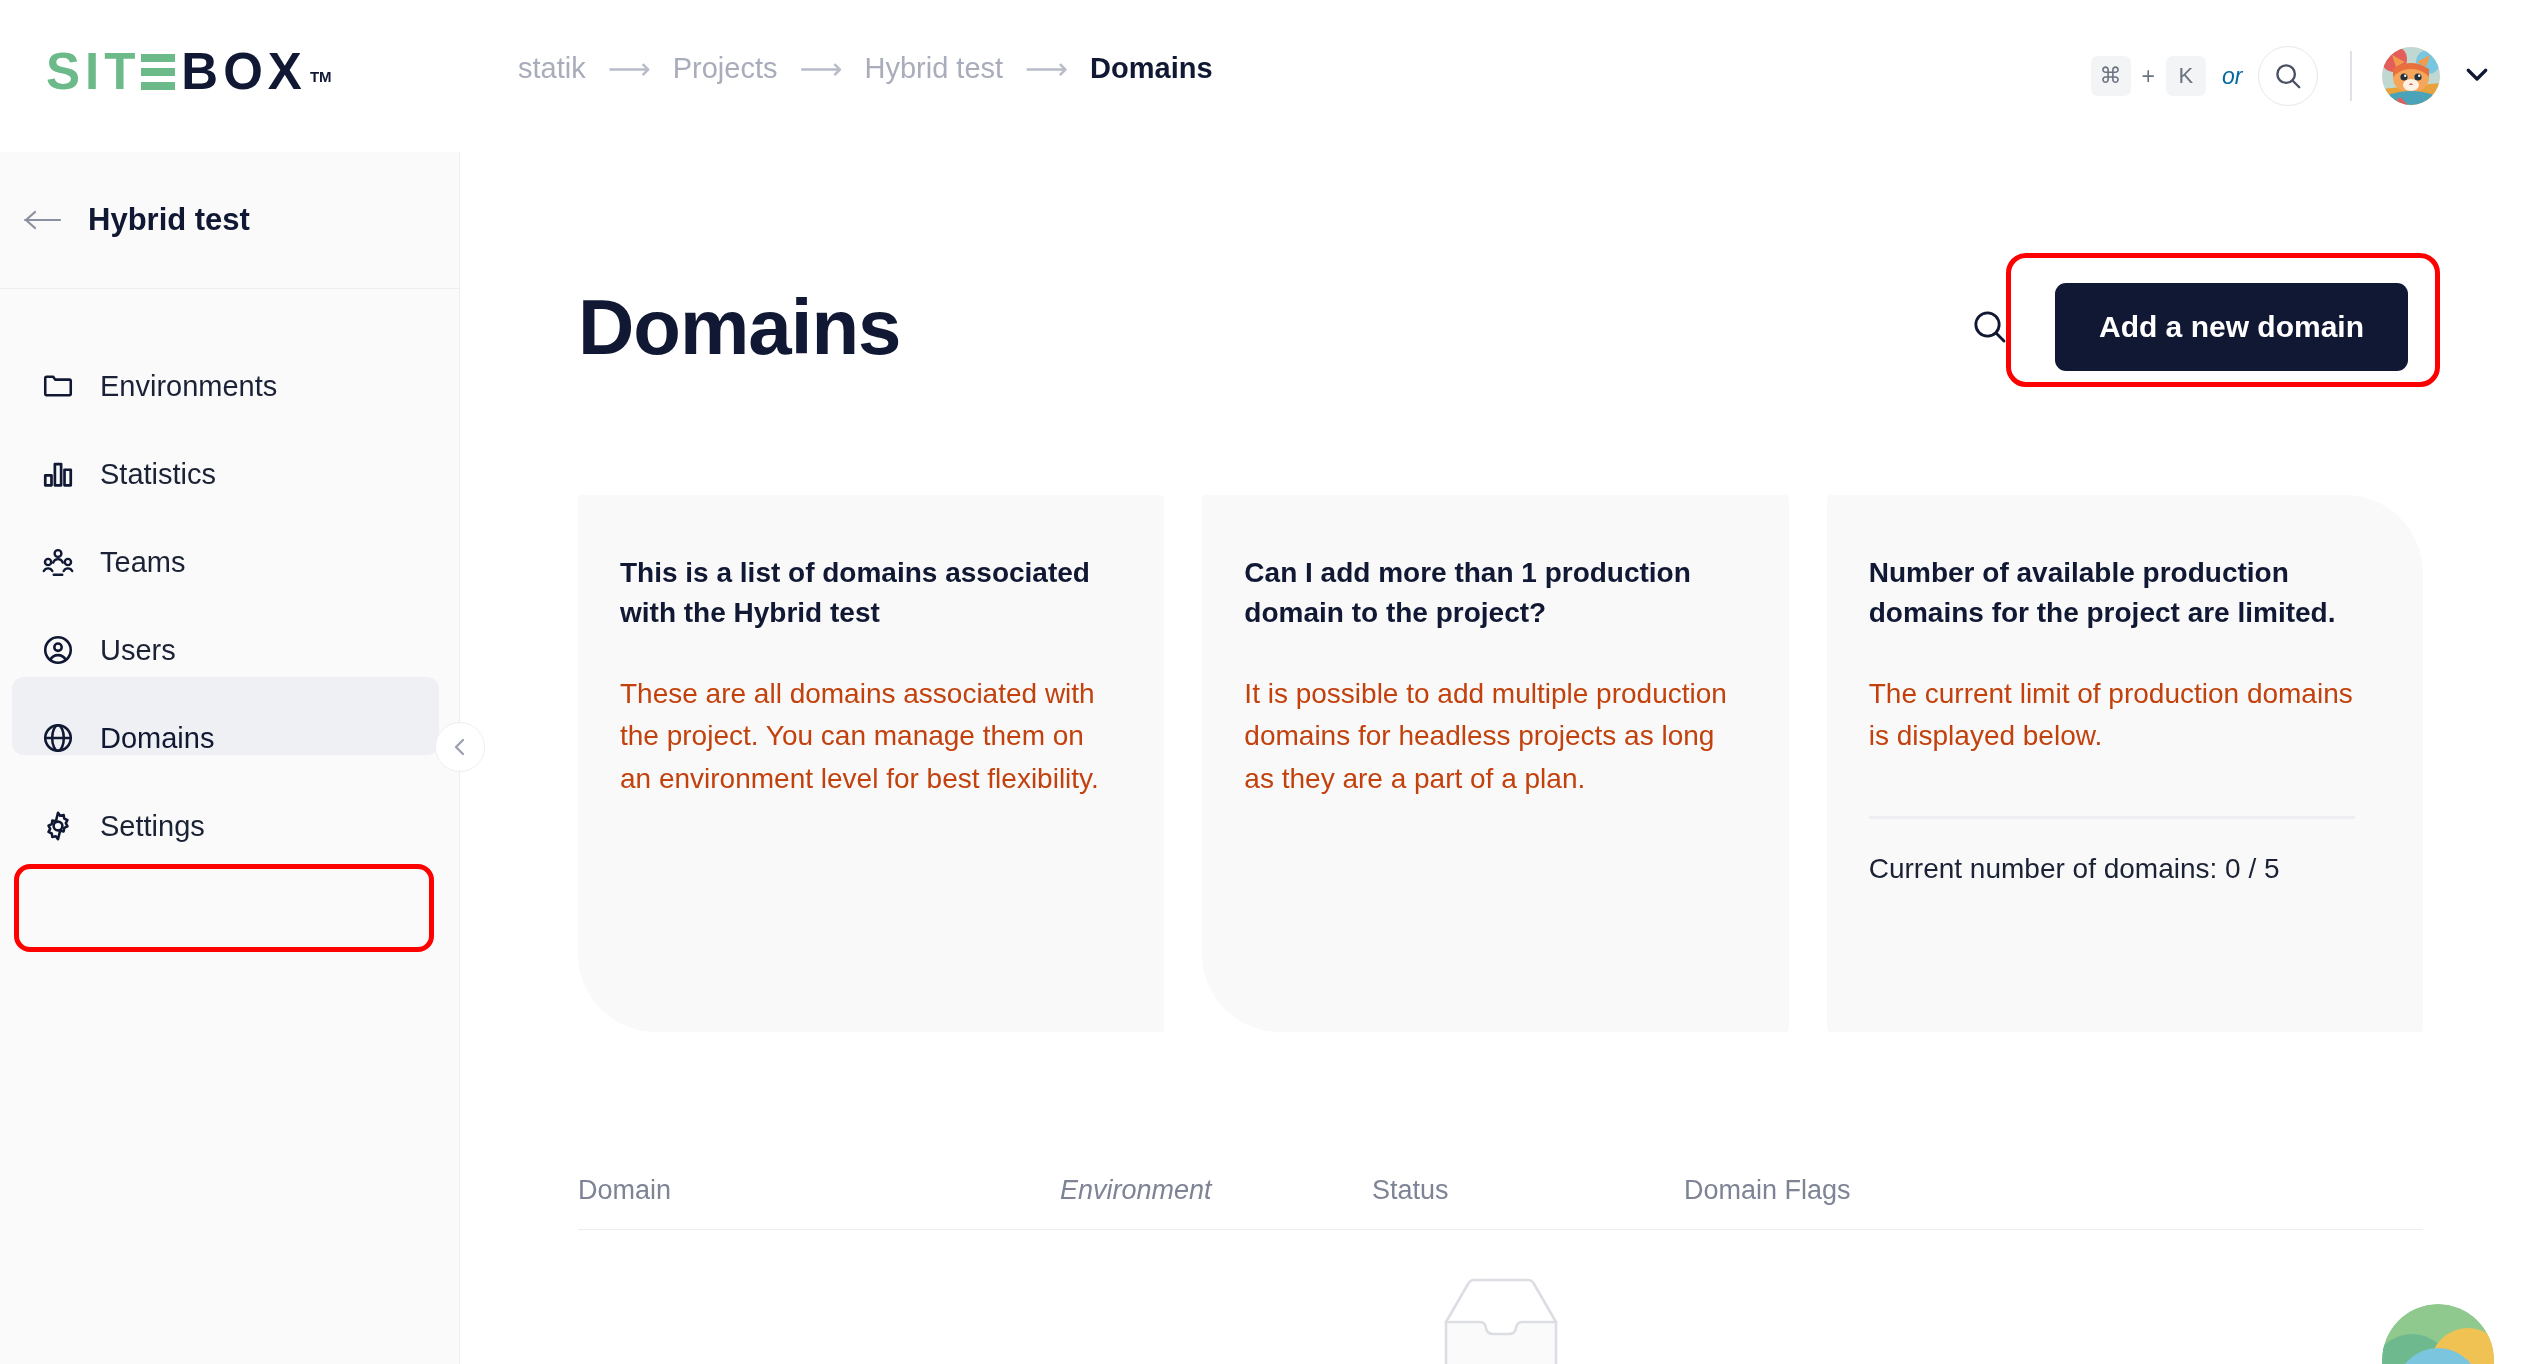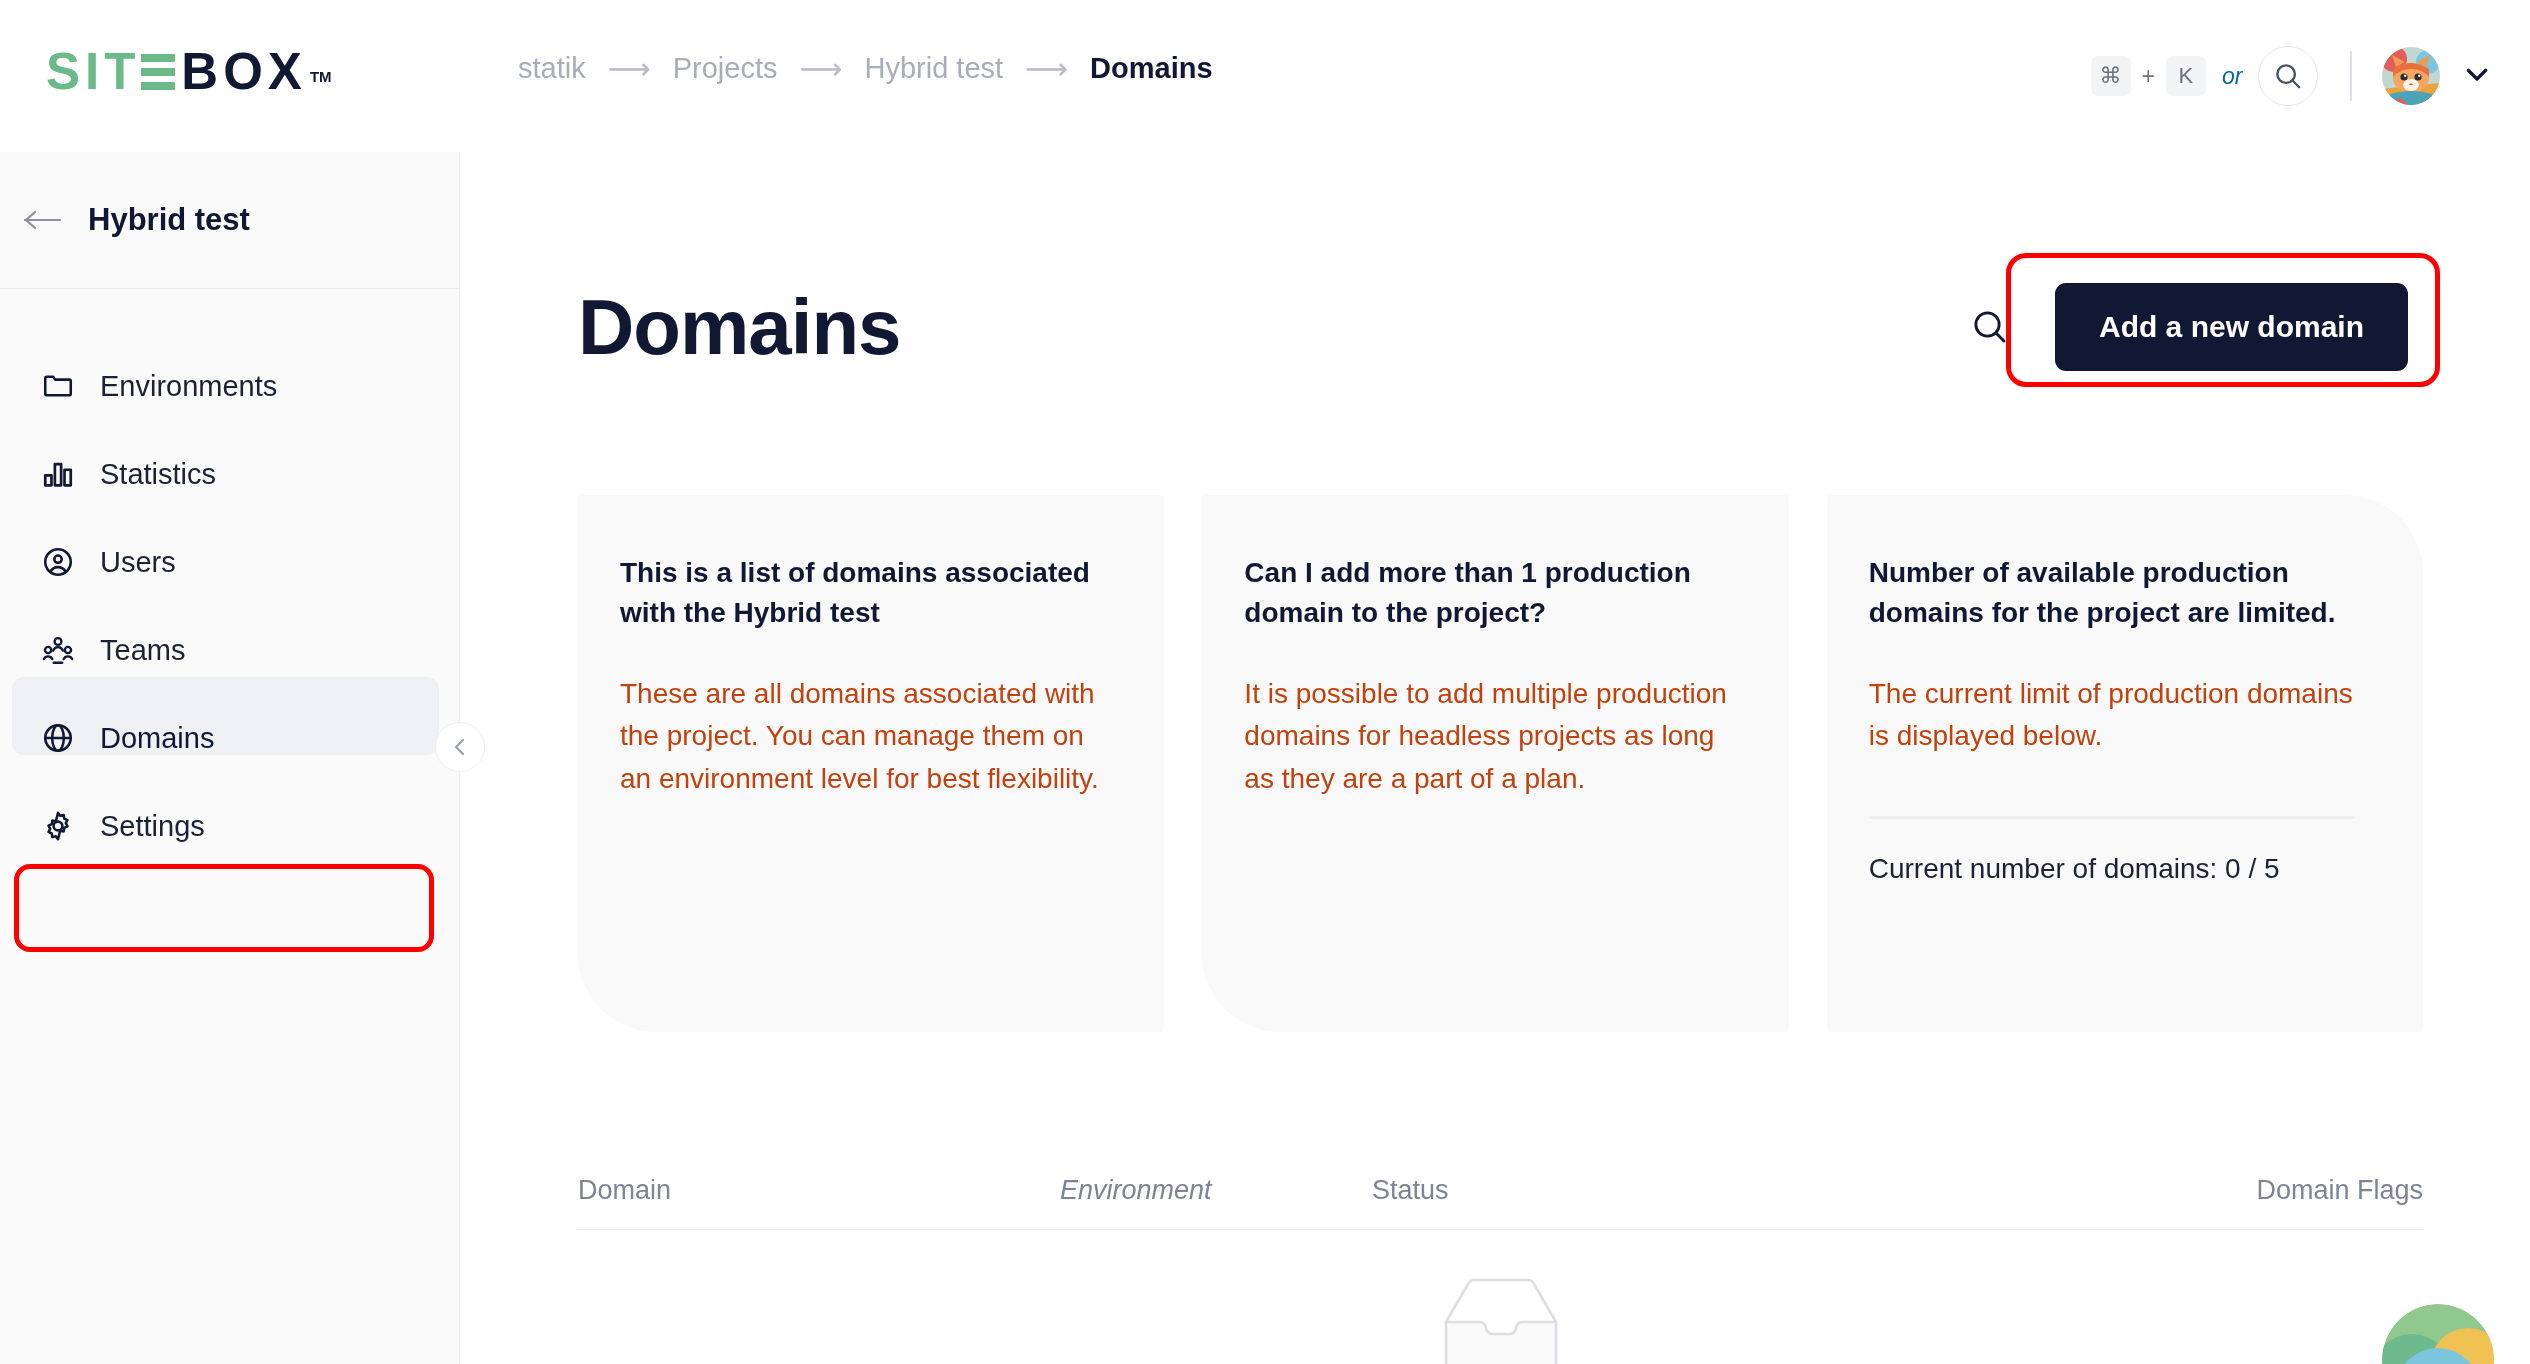--- a/index.html
+++ b/index.html
@@ -190,21 +190,21 @@
   .thead {
     display: flex; align-items: center;
     height: 78px;
     border-bottom: 1.8px solid #eceef1;
     gap: 12px;
   }
   .th { font-size: 27px; color: #7e8495; font-weight: 400; }
   .th-domain { width: 470px; }
   .th-env    { width: 300px; font-style: italic; }
   .th-status { width: 300px; }
-  .th-flags  { flex: 1; text-align: right; }
+  .th-flags  { flex: 1; }
 
   .empty-state {
     position: absolute; left: 0; top: 118px;
     width: 1845px; display: flex; justify-content: center;
   }
 
   .chat-bubble {
     position: absolute; right: 36px; bottom: -52px;
     width: 112px; height: 112px; border-radius: 50%;
     overflow: hidden;
@@ -318,42 +318,42 @@
           <rect x="3" y="13" width="4.4" height="7"></rect>
           <rect x="9.8" y="5" width="4.4" height="15"></rect>
           <rect x="16.6" y="9" width="4.4" height="11"></rect>
         </svg>
       </span>
       <span class="lbl">Statistics</span>
     </div>
 
     <div class="sb-item">
       <span class="ico">
-        <svg width="34" height="34" viewBox="0 0 24 24" fill="none" stroke="#101833" stroke-width="1.8" stroke-linecap="round" stroke-linejoin="round">
-          <circle cx="12" cy="12" r="9"></circle>
-            <circle cx="12" cy="10" r="2.6"></circle>
-          <path d="M6.6 19a6 6 0 0110.8 0"></path>
-        </svg>
-      </span>
-      <span class="lbl">Users</span>
-    </div>
-
-    <div class="sb-item">
-      <span class="ico">
         <svg width="34" height="34" viewBox="0 0 24 24" fill="none" stroke="#101833" stroke-width="1.7" stroke-linecap="round" stroke-linejoin="round">
           <circle cx="12" cy="6" r="2.4"></circle>
           <path d="M8.6 12.4a3.6 3.6 0 016.8 0"></path>
           <circle cx="5" cy="12" r="2.2"></circle>
             <path d="M2 18.4a3.3 3.3 0 016 0"></path>
           <circle cx="19" cy="12" r="2.2"></circle>
             <path d="M16 18.4a3.3 3.3 0 016 0"></path>
           <line x1="9" y1="21" x2="15" y2="21"></line>
         </svg>
       </span>
       <span class="lbl">Teams</span>
+    </div>
+
+    <div class="sb-item">
+      <span class="ico">
+        <svg width="34" height="34" viewBox="0 0 24 24" fill="none" stroke="#101833" stroke-width="1.8" stroke-linecap="round" stroke-linejoin="round">
+          <circle cx="12" cy="12" r="9"></circle>
+            <circle cx="12" cy="10" r="2.6"></circle>
+          <path d="M6.6 19a6 6 0 0110.8 0"></path>
+        </svg>
+      </span>
+      <span class="lbl">Users</span>
     </div>
 
     <div class="sb-item active">
       <span class="ico">
         <svg width="34" height="34" viewBox="0 0 24 24" fill="none" stroke="#101833" stroke-width="1.8" stroke-linecap="round" stroke-linejoin="round">
           <circle cx="12" cy="12" r="9"></circle>
           <line x1="3" y1="12" x2="21" y2="12"></line>
           <ellipse cx="12" cy="12" rx="4.1" ry="9"></ellipse>
         </svg>
       </span>

